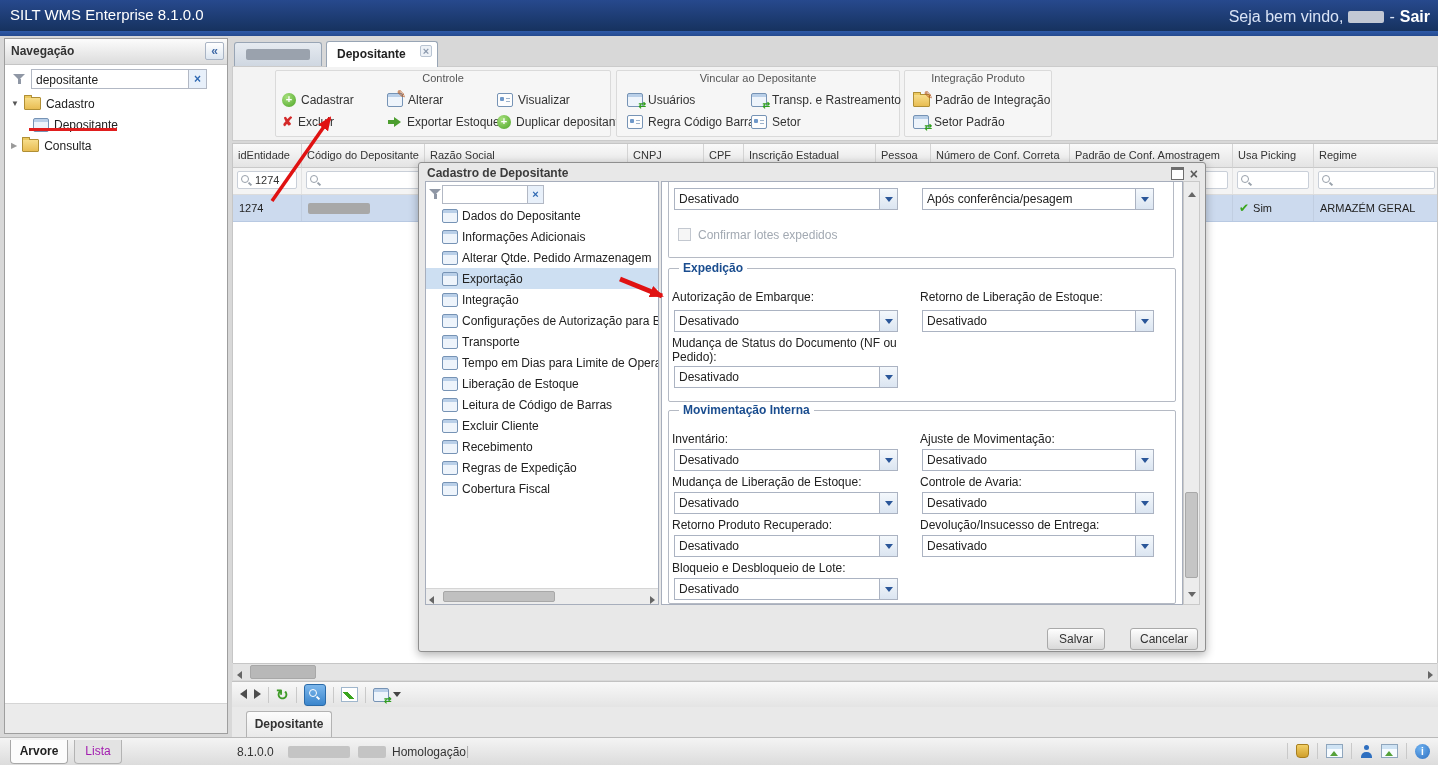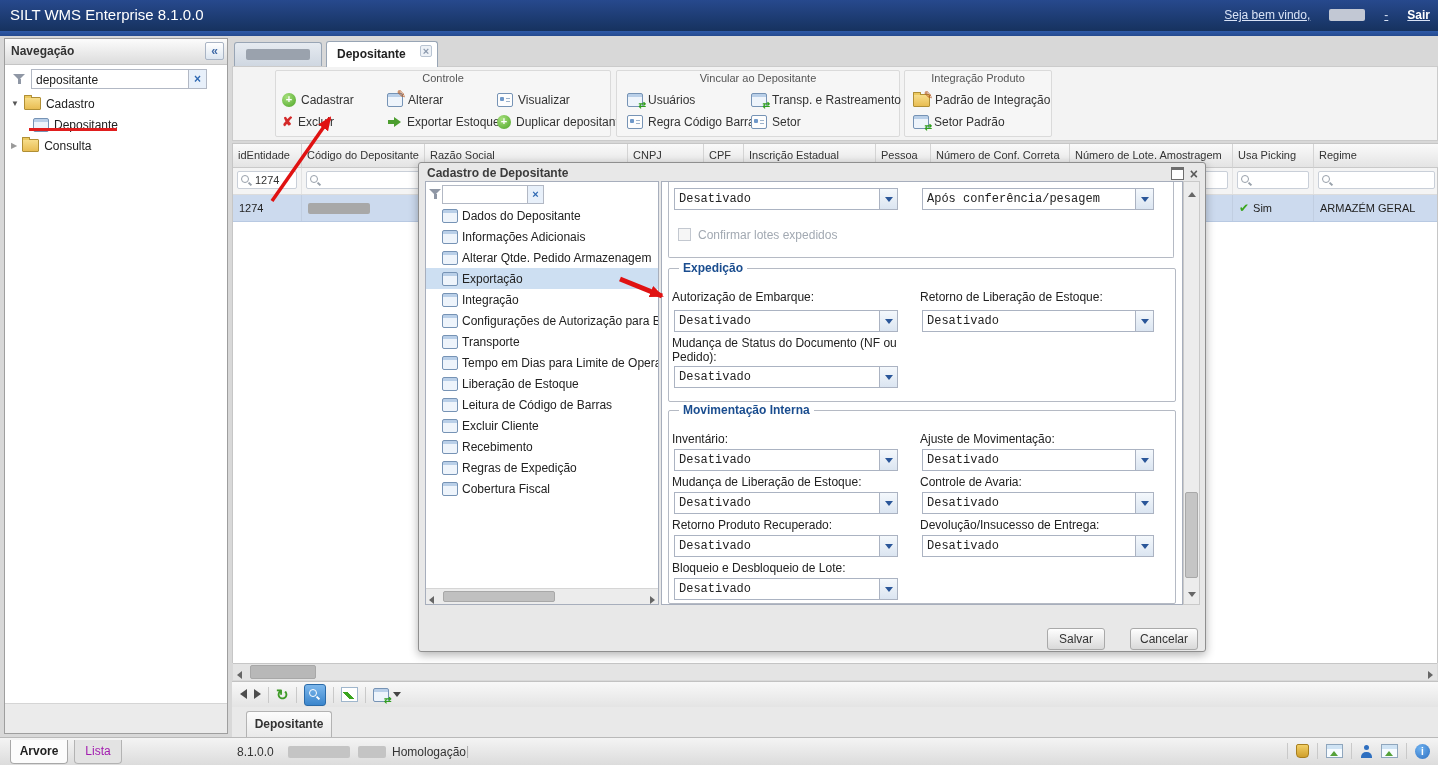--- a/index.html
+++ b/index.html
@@ -2,21 +2,21 @@
 <html><head>
 <meta charset="utf-8">
 <style>
   html,body{margin:0;padding:0;background:#c9c9c9;font-family:"Liberation Sans",sans-serif;}
   .screen{position:relative;width:1438px;height:765px;background:#d8d8d8;overflow:hidden;font-size:12px;color:#222;}
   .abs{position:absolute;box-sizing:border-box;}
   
   .topbar{left:0;top:0;width:1438px;height:31px;background:linear-gradient(#27498d,#16325f);}
   .topstrip{left:0;top:31px;width:1438px;height:5px;background:linear-gradient(#2e5aa8,#24498e);}
   .apptitle{left:10px;top:6px;font-size:15px;color:#fff;}
-  .welcome{right:8px;top:8px;display:flex;align-items:center;gap:19px;color:#d9e3f6;font-size:12px;text-decoration:underline;}
+  .welcome{right:8px;top:8px;display:flex;align-items:center;gap:5px;color:#d9e3f6;font-size:16px;}
   .blur{background:#b9bdc4;border-radius:2px;display:inline-block;}
   
   .panel{background:#fff;border:1px solid #9e9e9e;}
   .phead{background:linear-gradient(#fcfcfc,#dcdcdc);border-bottom:1px solid #c5c5c5;}
   
   .funnel{width:13px;height:12px;position:relative;display:inline-block;}
   .funnel::before{content:"";position:absolute;left:0;top:1px;border-left:6px solid transparent;border-right:6px solid transparent;border-top:6px solid #8f97a5;}
   .funnel::after{content:"";position:absolute;left:5px;top:6px;width:3px;height:5px;background:#8f97a5;}
   .mag{width:11px;height:11px;position:relative;display:inline-block;flex:none;}
   .mag::before{content:"";position:absolute;left:0;top:0;width:6px;height:6px;border:1.5px solid #98a0aa;border-radius:50%;}
@@ -52,21 +52,21 @@
   
   .gh{display:flex;height:24px;}
   .gh>div{background:linear-gradient(#fafafa,#e4e4e4);border-right:1px solid #d4d4d4;border-bottom:1px solid #c9c9c9;font-size:11px;color:#333;line-height:23px;padding-left:5px;white-space:nowrap;overflow:hidden;box-sizing:border-box;flex:none;}
   .gf{display:flex;height:26px;background:#f4f4f4;border-bottom:1px solid #dcdcdc;}
   .gf>div{border-right:1px solid #e3e3e3;box-sizing:border-box;flex:none;padding:3px 4px;}
   .finput{height:18px;background:#fff;border:1px solid #c9cfd8;border-radius:2px;display:flex;align-items:center;gap:3px;padding:0 3px;font-size:11px;color:#333;box-sizing:border-box;}
   .gr{display:flex;height:26px;background:#ccdaee;border-bottom:1px solid #b8c9e2;}
   .gr>div{border-right:1px solid rgba(0,0,0,0.05);box-sizing:border-box;flex:none;font-size:11px;color:#222;line-height:25px;padding-left:6px;white-space:nowrap;overflow:hidden;display:flex;align-items:center;gap:4px;}
   
   .dd{position:absolute;height:22px;background:#fff;border:1px solid #abb3c2;display:flex;box-sizing:border-box;}
-  .dd-val{flex:1;padding:3px 4px;font-size:12px;color:#222;white-space:nowrap;overflow:hidden;font-family:Liberation Mono, monospace;}
+  .dd-val{flex:1;padding:3px 4px;font-size:12px;color:#222;white-space:nowrap;overflow:hidden;}
   .dd-trig{width:17px;border-left:1px solid #abb3c2;background:linear-gradient(#f4f8fc,#dbe5f1);display:flex;align-items:center;justify-content:center;flex:none;}
   .car{width:0;height:0;border-left:4px solid transparent;border-right:4px solid transparent;border-top:5px solid #2a5699;}
   .flbl{position:absolute;font-size:12px;color:#222;}
   .fs{position:absolute;border:1px solid #b5bac4;border-radius:2px;}
   .fs-leg{position:absolute;top:-8px;left:10px;background:#fff;padding:0 4px;font-weight:bold;color:#1a4d8f;font-size:12px;}
   .btn{background:linear-gradient(#fefefe,#d9d9d9);border:1px solid #a9a9a9;border-radius:3px;font-size:12px;color:#333;text-align:center;line-height:20px;}
   .navitem{position:absolute;left:0;width:232px;height:21px;display:flex;align-items:center;gap:4px;padding-left:16px;font-size:12px;color:#222;white-space:nowrap;overflow:hidden;box-sizing:border-box;}
   .scrolltrack{background:#ececec;}
   .thumb{background:#c0c0c0;border:1px solid #a8a8a8;border-radius:2px;}
   .statusicon{display:inline-block;}
@@ -207,21 +207,21 @@
   <div class="abs" style="left:232px;top:143px;width:1206px;height:520px;background:#fff;border:1px solid #c6c6c6;border-bottom:none;">
     <div class="gh">
       <div style="width:69px;">idEntidade</div>
       <div style="width:123px;">Código do Depositante</div>
       <div style="width:203px;">Razão Social</div>
       <div style="width:76px;">CNPJ</div>
       <div style="width:40px;">CPF</div>
       <div style="width:132px;">Inscrição Estadual</div>
       <div style="width:55px;">Pessoa</div>
       <div style="width:139px;">Número de Conf. Correta</div>
-      <div style="width:163px;">Número de Lote. Amostragem</div>
+      <div style="width:163px;">Padrão de Conf. Amostragem</div>
       <div style="width:81px;">Usa Picking</div>
       <div style="width:125px;border-right:none;">Regime</div>
     </div>
     <div class="gf">
       <div style="width:69px;">
           <span class="finput">
             <span class="mag"></span>
             <span>1274</span>
           </span>
         </div>

